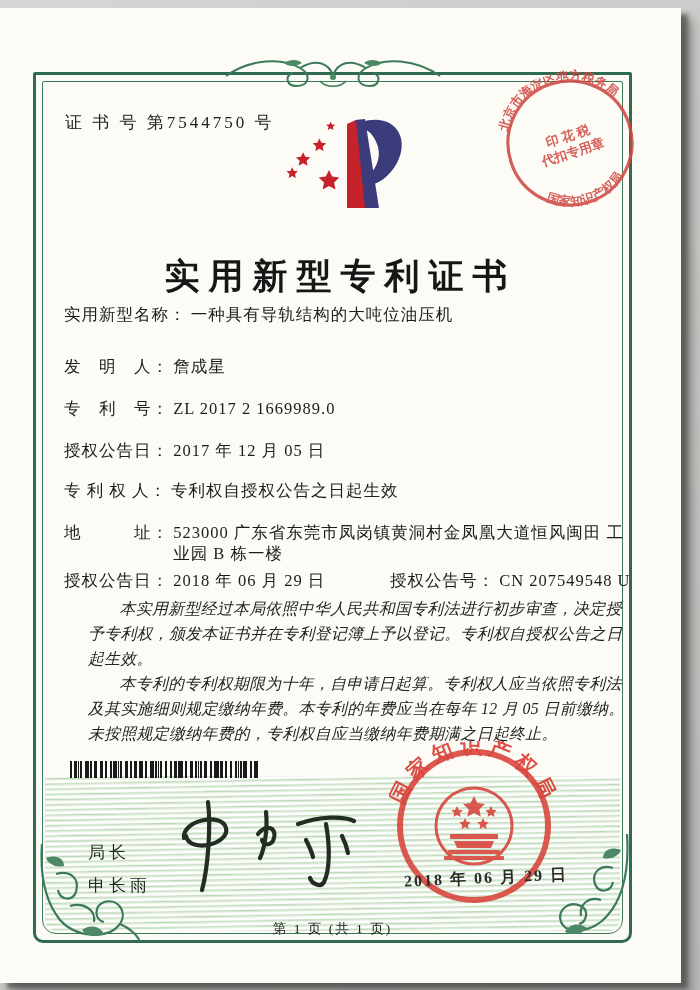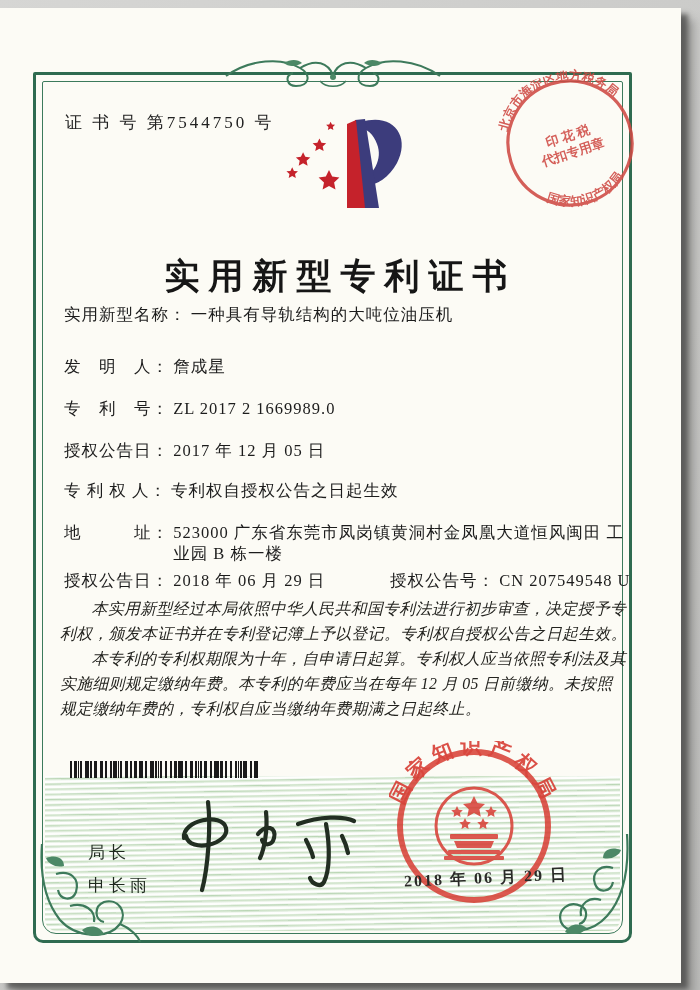--- a/index.html
+++ b/index.html
@@ -34,21 +34,21 @@
   .tax-stamp { position:absolute; left:499px; top:64px; transform:rotate(-18deg); opacity:.88; }
 
   .fields { position:absolute; left:64px; top:0; width:565px; font-size:16.5px; color:#1c1c1c; }
   .frow { position:absolute; white-space:nowrap; }
   .flabel { display:inline-block; letter-spacing:1px;text-align:right; }
   .fvalue { letter-spacing:1px;font-family:Liberation Serif, serif; }
   .addr-val { display:inline-block; white-space:normal; width:452px; vertical-align:top; line-height:21px; letter-spacing:1px; }
 
   .paras { position:absolute; left:60px; top:588px; width:568px;
     font-size:15.8px; line-height:25px; color:#23231f; font-style:italic; letter-spacing:.4px; }
-  .paras p { text-indent:2em; }
+  .paras p { text-indent:2em;margin-left:28px; }
 
   .barcode { position:absolute; left:70px; top:753px; width:188px; height:17px;
     background-image:
       repeating-linear-gradient(90deg,#1a1a1a 0 2px,transparent 2px 5px),
       repeating-linear-gradient(90deg,#1a1a1a 0 1px,transparent 1px 8px),
       repeating-linear-gradient(90deg,transparent 0 4px,#1a1a1a 4px 6px,transparent 6px 13px); }
 
   .sig-title { position:absolute; left:88px; top:833px; font-size:17px; letter-spacing:4px; color:#1f2a1f;
     font-family:"Liberation Sans", sans-serif; }
   .sig-name  { position:absolute; left:88px; top:866px; font-size:17px; letter-spacing:4px; color:#1f2a1f;
@@ -231,15 +231,16 @@
           <path d="M9,-8 l1.8,3.7 4,.5 -2.9,2.7 .7,4 -3.6-2 -3.5,2 .7-4 -3-2.7 4-.5 Z"></path>
           <rect x="-24" y="8" width="48" height="5" rx="1"></rect>
           <path d="M-20,15 h40 l-3,7 h-34 Z"></path>
           <rect x="-26" y="24" width="52" height="4" rx="1"></rect>
           <rect x="-30" y="30" width="60" height="4" rx="1"></rect>
         </g>
       </g>
     </svg>
     <div class="seal-date">2018 年 06 月 29 日</div>
 
+    <div class="footer">第 1 页 (共 1 页)</div>
 
   </div>
 </div>
 
 </body></html>

